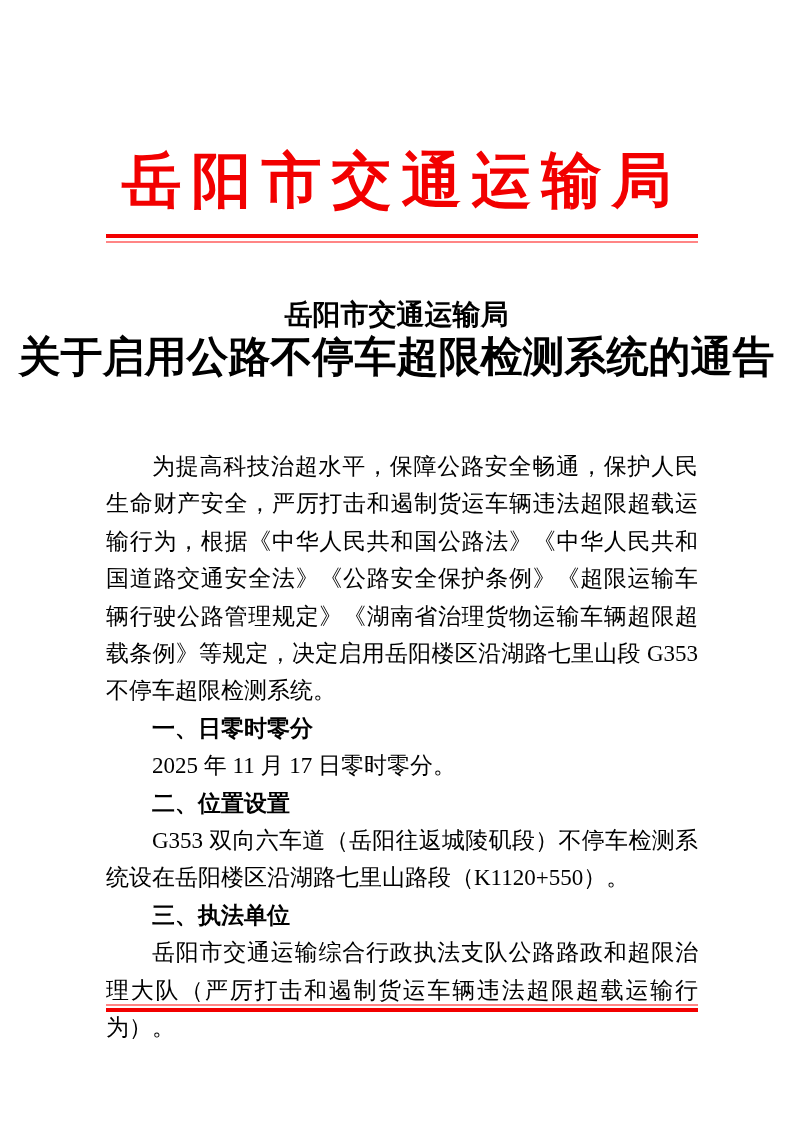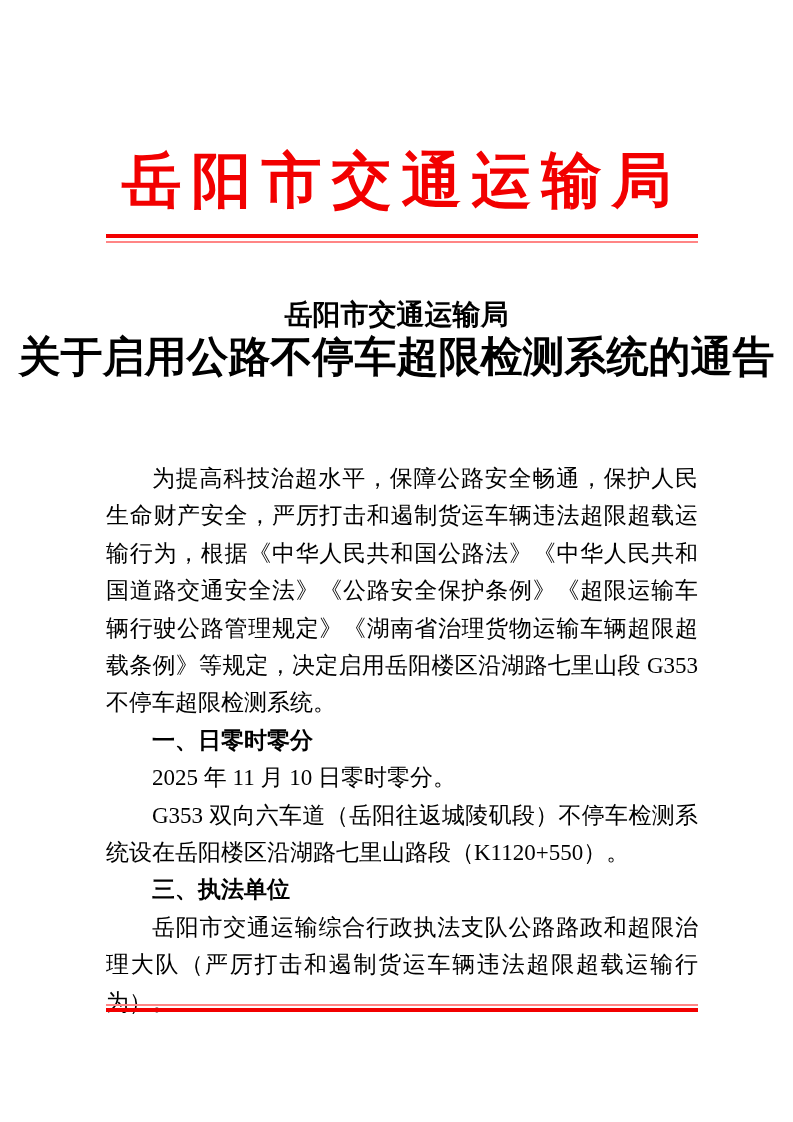--- a/index.html
+++ b/index.html
@@ -55,21 +55,21 @@
     font-weight: bold;
     font-family: "Liberation Serif", "DejaVu Serif", serif;
     color: #000;
   }
   .doc-title .line1 { font-size: 28px; line-height: 40px; }
   .doc-title .line2 { font-size: 42px; line-height: 44px; }
 
   
   .doc-body {
     position: absolute;
-    top: 460px;
+    top: 448px;
     left: 106px;
     width: 592px;
     font-size: 23px;
     line-height: 37.4px;
     text-align: justify;
     text-justify: inter-character;
   }
   .doc-body p {
     text-indent: 2em;
     font-family: "Liberation Serif", "DejaVu Serif", serif;
@@ -95,22 +95,23 @@
   <div class="doc-title">
     <div class="line1">岳阳市交通运输局</div>
     <div class="line2">关于启用公路不停车超限检测系统的通告</div>
   </div>
 
   <div class="doc-body">
 
     <p>为提高科技治超水平，保障公路安全畅通，保护人民生命财产安全，严厉打击和遏制货运车辆违法超限超载运输行为，根据《中华人民共和国公路法》《中华人民共和国道路交通安全法》《公路安全保护条例》《超限运输车辆行驶公路管理规定》《湖南省治理货物运输车辆超限超载条例》等规定，决定启用岳阳楼区沿湖路七里山段 G353 不停车超限检测系统。</p>
 
     <div class="section-heading">一、日零时零分</div>
-    <p>2025 年 11 月 10 日零时零分。</p>
+    <p>2025 年 11 月 17 日零时零分。</p>
 
+    <div class="section-heading">二、位置设置</div>
     <p>G353 双向六车道（岳阳往返城陵矶段）不停车检测系统设在岳阳楼区沿湖路七里山路段（K1120+550）。</p>
 
     <div class="section-heading">三、执法单位</div>
     <p>岳阳市交通运输综合行政执法支队公路路政和超限治理大队（严厉打击和遏制货运车辆违法超限超载运输行为）。</p>
 
   </div>
 
   <div class="rule rule-bottom-thin"></div>
   <div class="rule rule-bottom-thick"></div>
 

